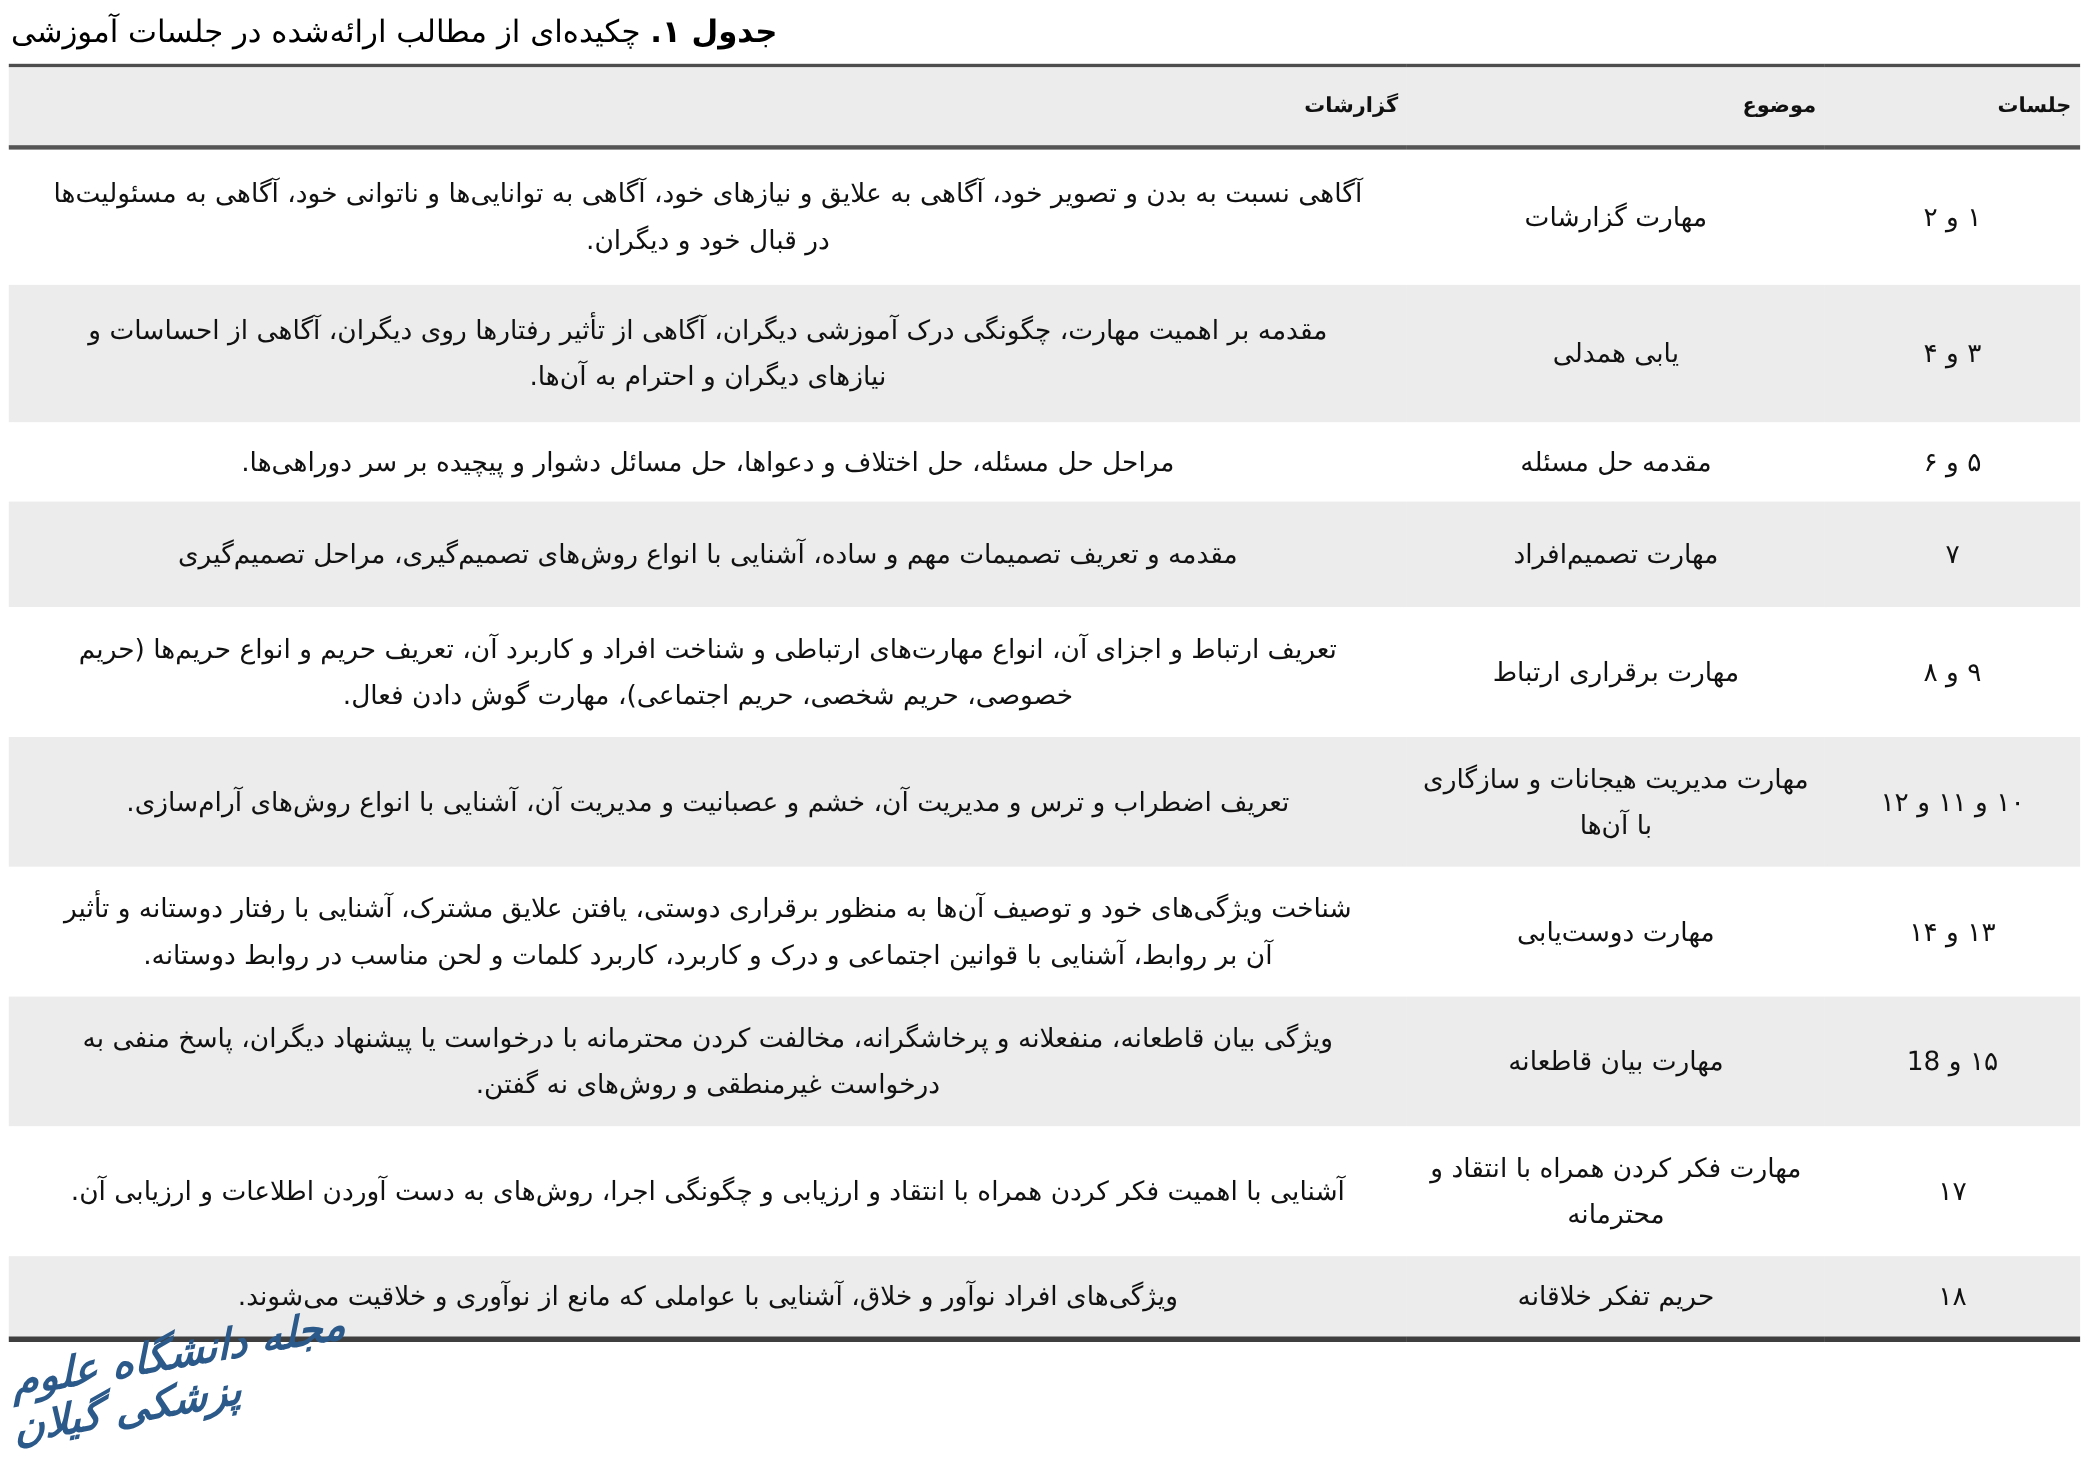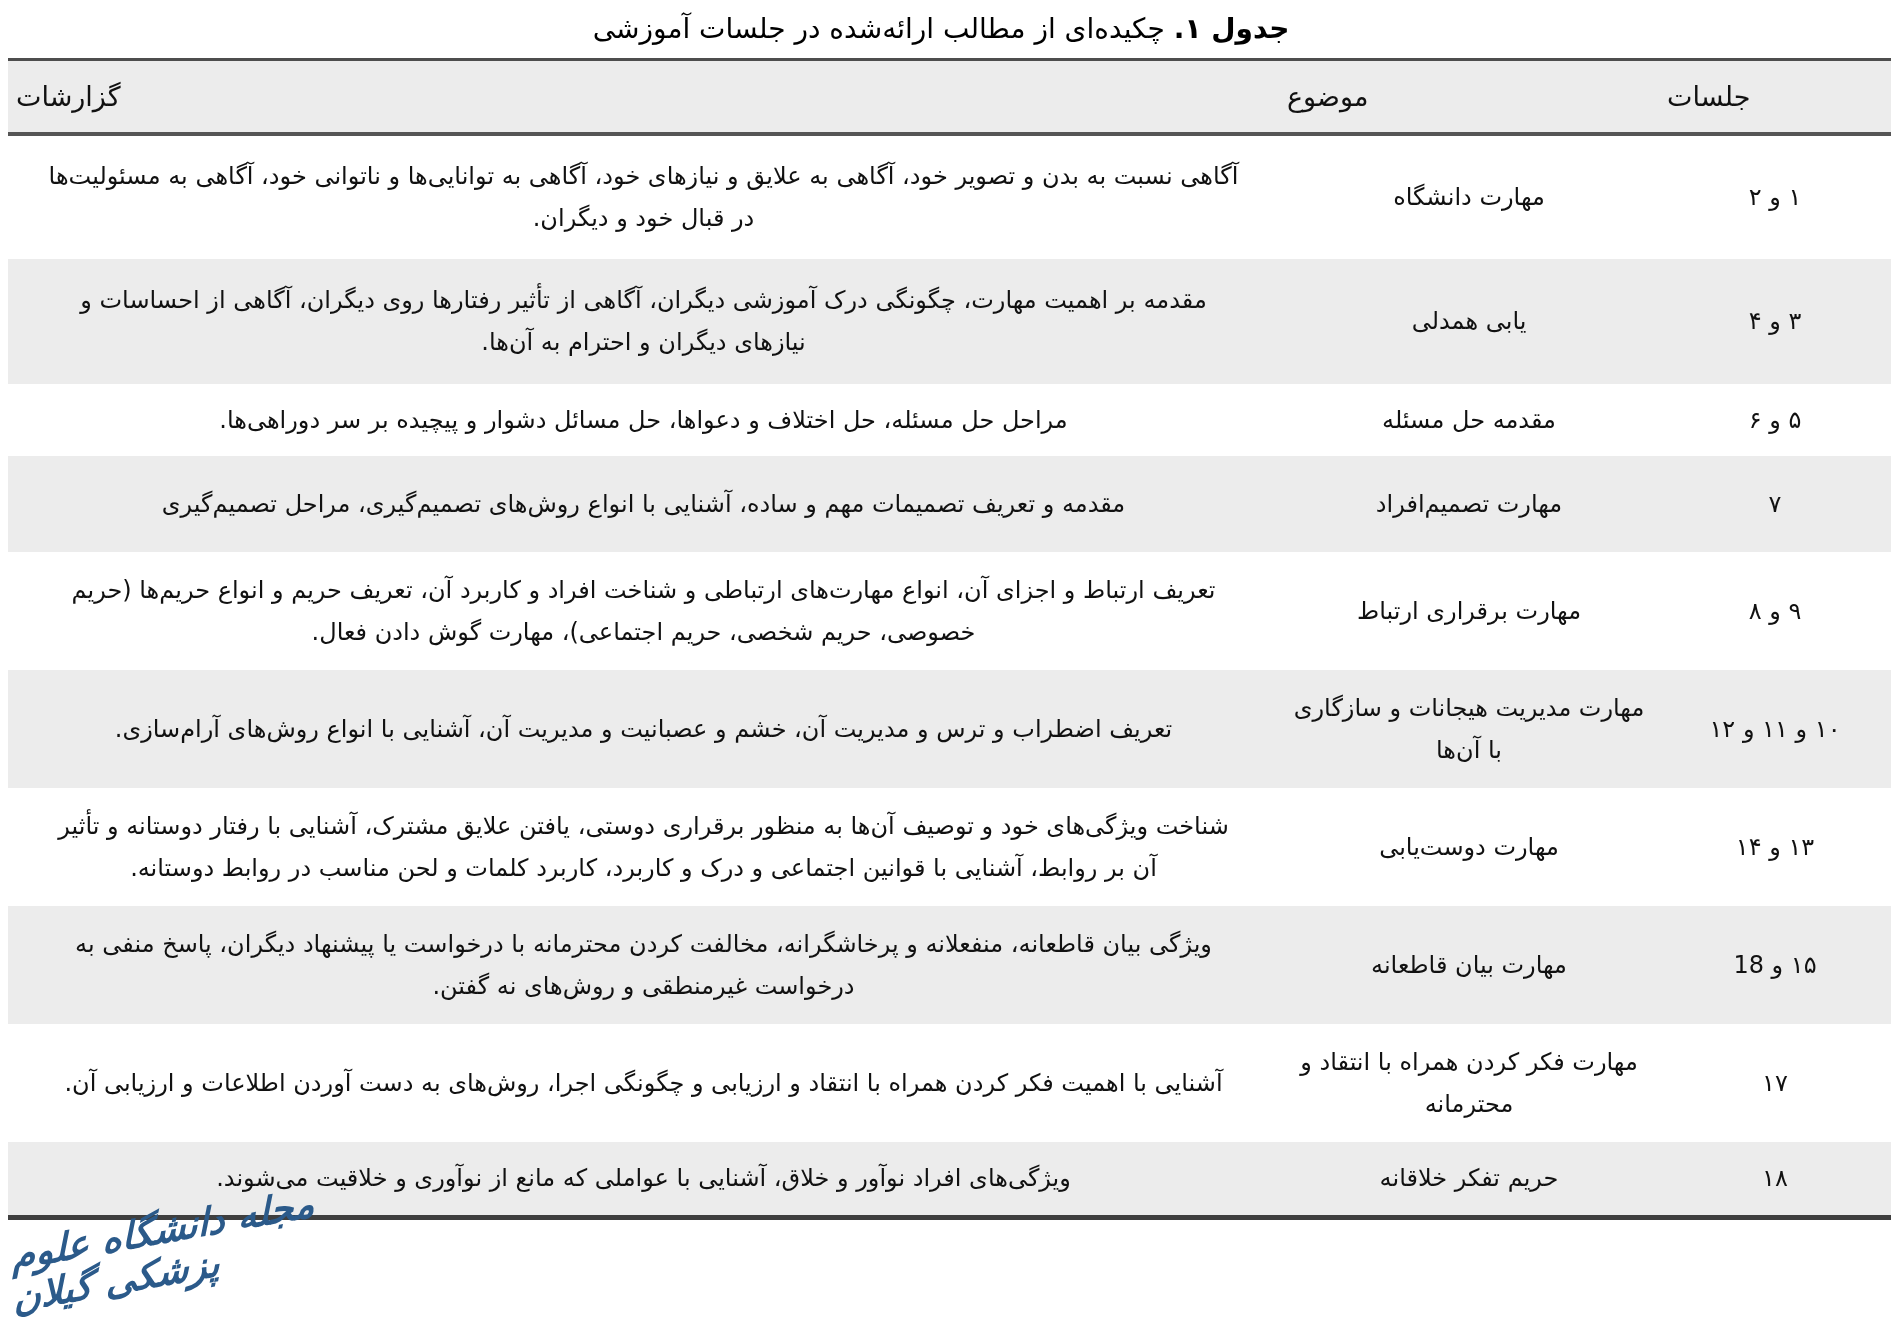--- a/index.html
+++ b/index.html
@@ -12,21 +12,21 @@
   .page {
     width: 1899px;
     height: 1329px;
     position: relative;
     overflow: hidden;
     box-sizing: border-box;
     padding: 6px 8px 0 8px;
     direction: rtl;
   }
   .table-title {
-    text-align: center;
+    text-align: left;
     font-size: 28px;
     line-height: 1.5;
     margin: 2px 19px 8px 2px;
     color: #000000;
   }
   .table-title .bold { font-weight: bold; }
 
   table.summary-table {
     width: 100%;
     border-collapse: collapse;
@@ -37,23 +37,23 @@
   }
   col.col-sessions { width: 232px; }
   col.col-topic    { width: 380px; }
   col.col-reports  { width: auto; }
 
   thead tr {
     background: #ececec;
     height: 74px;
   }
   thead th {
-    font-weight: normal;
-    font-size: 27px;
-    text-align: left;
+    font-weight: bold;
+    font-size: 19px;
+    text-align: right;
     vertical-align: middle;
     border-bottom: 4px solid #555555;
     padding: 10px 8px;
   }
   tbody td {
     text-align: center;
     vertical-align: middle;
     padding: 12px 18px;
     line-height: 1.75;
   }
@@ -102,21 +102,21 @@
     <thead>
       <tr>
         <th>جلسات</th>
         <th>موضوع</th>
         <th>گزارشات</th>
       </tr>
     </thead>
     <tbody>
       <tr class="h125">
         <td class="sessions-cell">۱ و ۲</td>
-        <td class="topic-cell">مهارت دانشگاه</td>
+        <td class="topic-cell">مهارت گزارشات</td>
         <td class="report-cell">آگاهی نسبت به بدن و تصویر خود، آگاهی به علایق و نیازهای خود، آگاهی به توانایی‌ها و ناتوانی خود، آگاهی به مسئولیت‌ها در قبال خود و دیگران.</td>
       </tr>
       <tr class="h125">
         <td class="sessions-cell">۳ و ۴</td>
         <td class="topic-cell">یابی همدلی</td>
         <td class="report-cell">مقدمه بر اهمیت مهارت، چگونگی درک آموزشی دیگران، آگاهی از تأثیر رفتارها روی دیگران، آگاهی از احساسات و نیازهای دیگران و احترام به آن‌ها.</td>
       </tr>
       <tr class="h72">
         <td class="sessions-cell">۵ و ۶</td>
         <td class="topic-cell">مقدمه حل مسئله</td>

